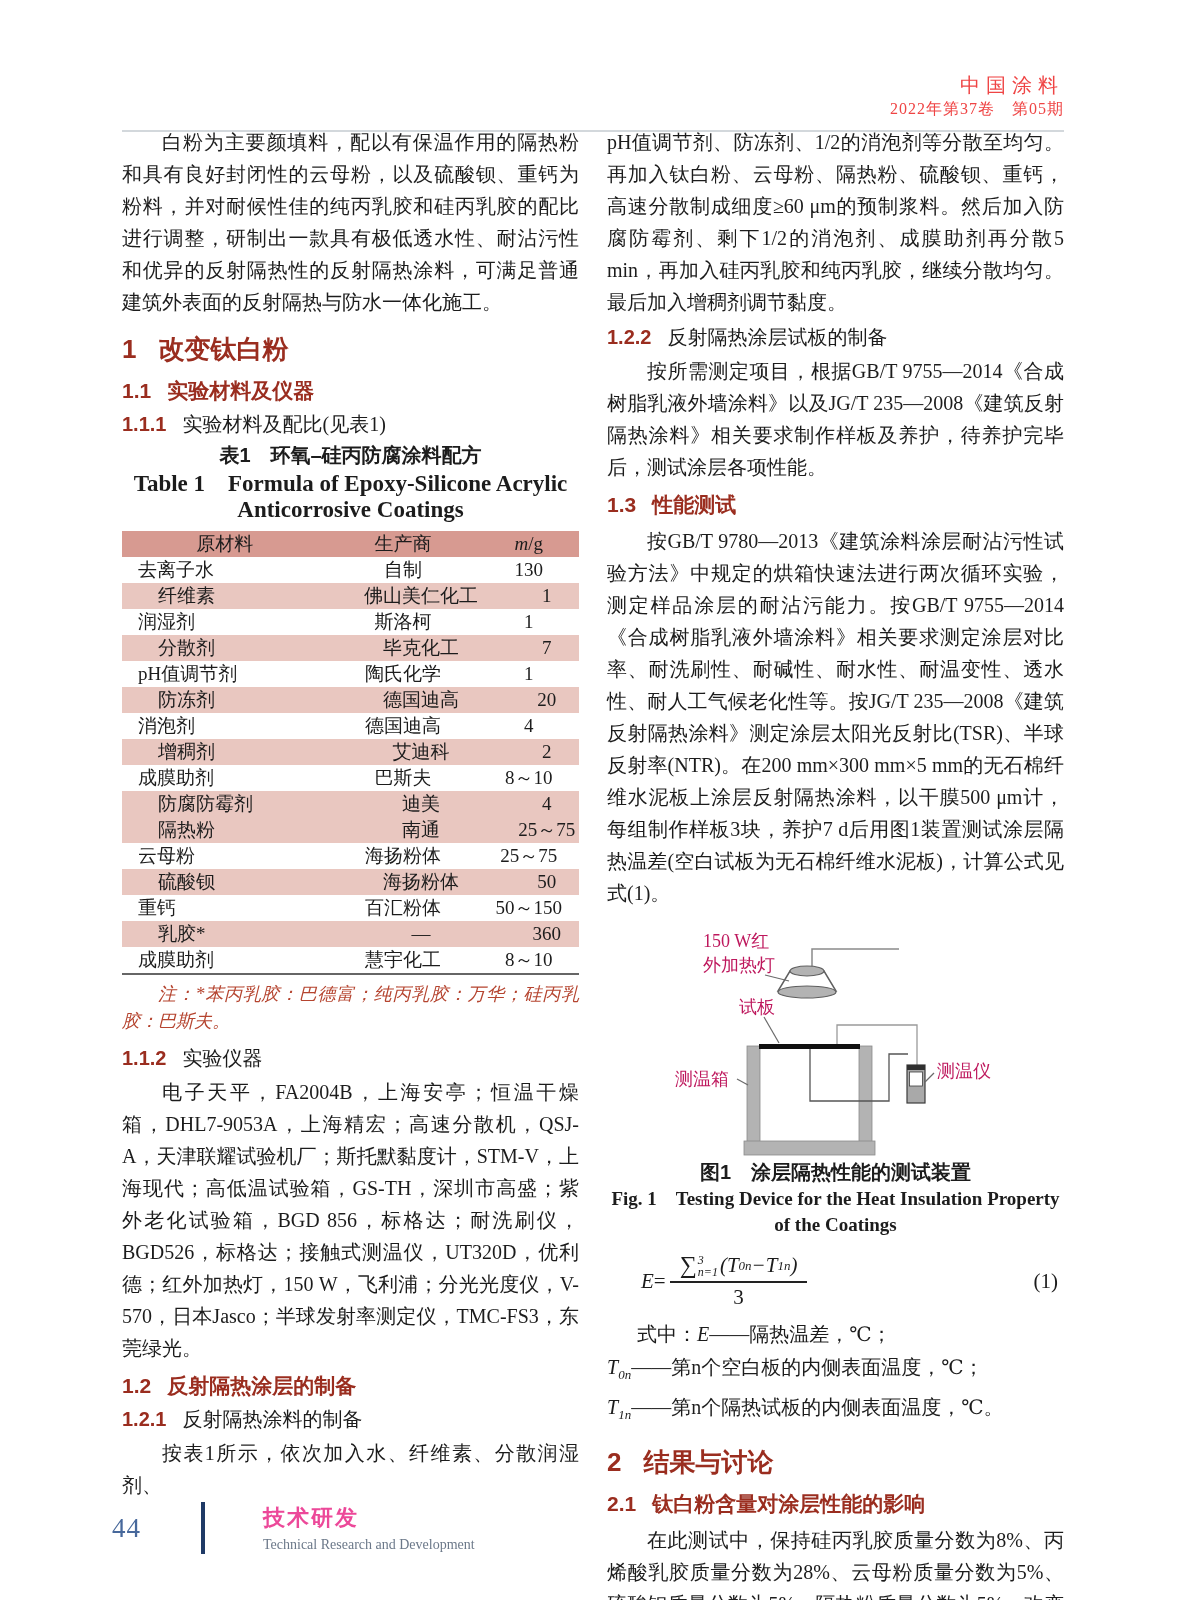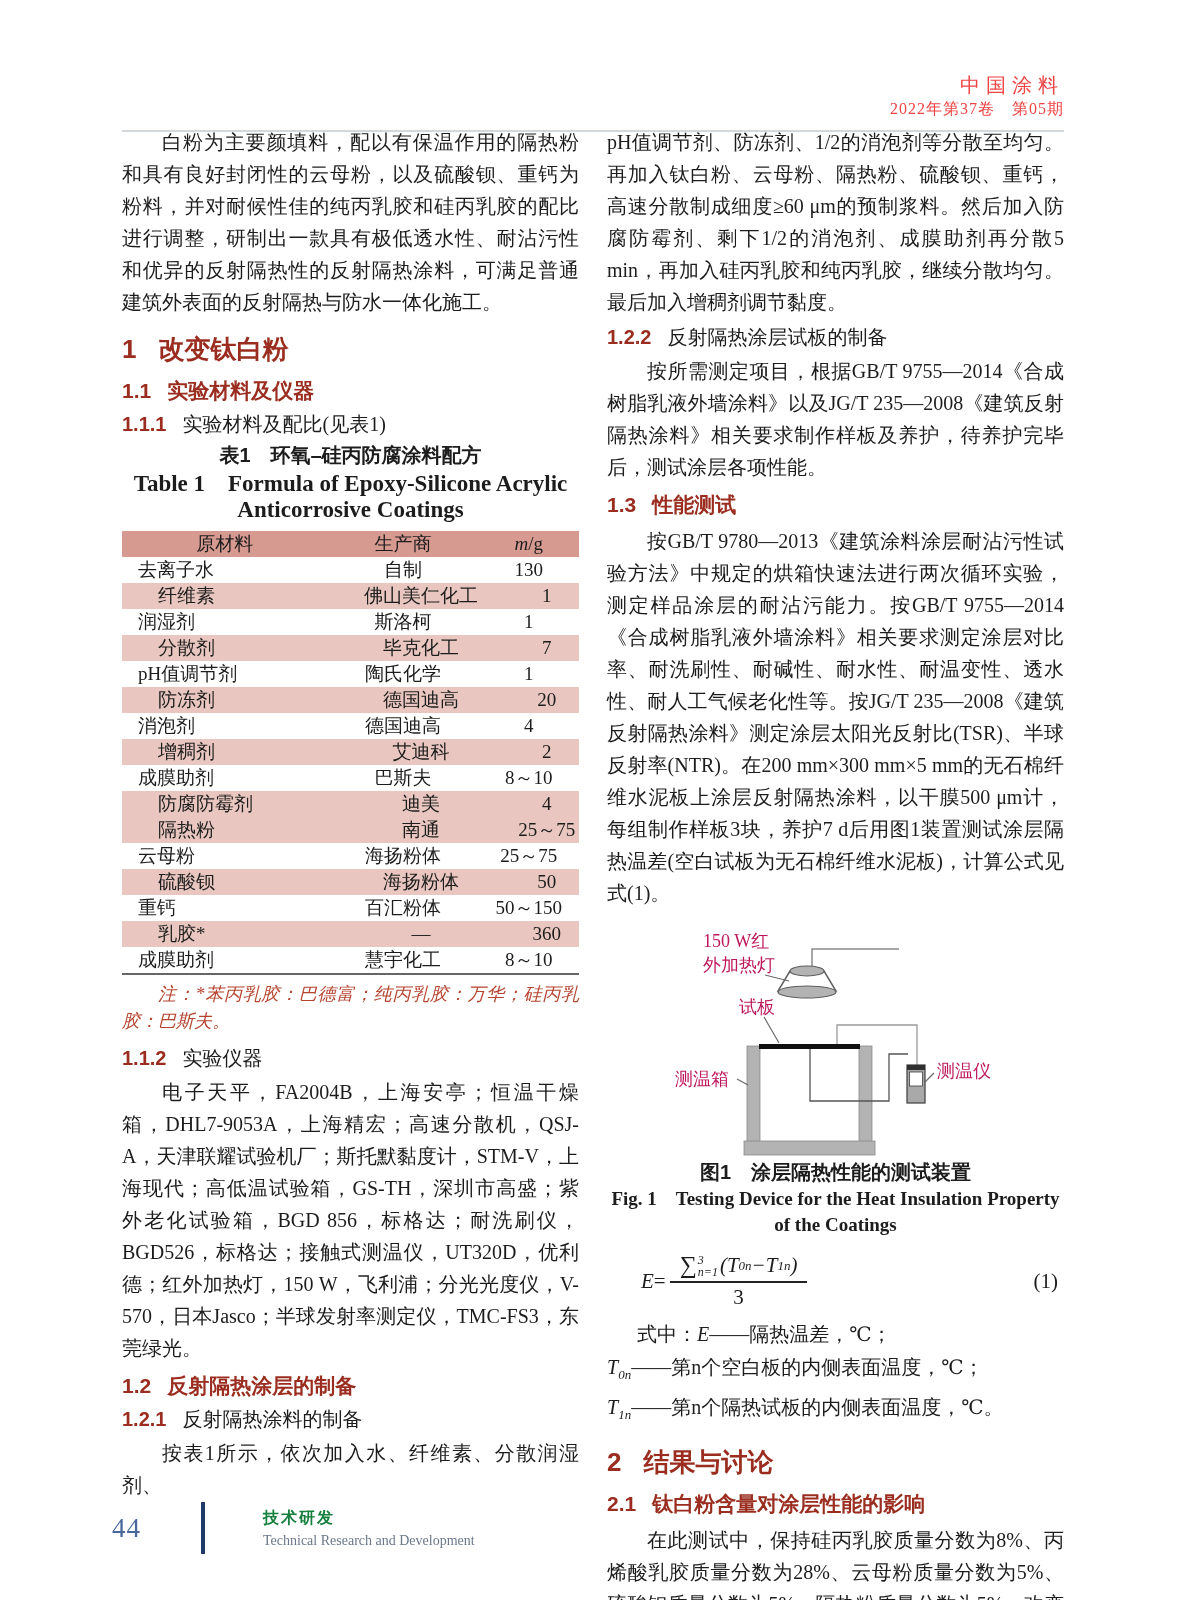--- a/index.html
+++ b/index.html
@@ -66,21 +66,21 @@
   sub.var { font-size:13px; }
   .eq-tag { margin-right:6px; }
 
   .where-line { font-size:20px; line-height:33px; }
   .where-line.first { text-indent:1.5em; }
 
   
   .pg-footer { position:absolute; left:112px; bottom:46px; display:flex; align-items:center;gap:48px; }
   .pg-footer .page-num { font-size:27px; color:#47689b; margin-right:12px; letter-spacing:1px; }
   .pg-footer .bar { width:4px; height:52px; background:#1f3a66; margin-right:10px; }
-  .footer-zh { font-size:16px; font-weight:bold; color:#15803d; letter-spacing:2px;
+  .footer-zh { font-size:22px; font-weight:bold; color:#ec4899; letter-spacing:2px;
                font-family:"Liberation Sans","DejaVu Sans",sans-serif; }
   .footer-en { font-size:14px; color:#6b7889; margin-top:4px; }
 </style>
 </head>
 <body>
 
 <div class="pg-header">
   <span class="journal">中国涂料</span>
   <span class="issue">2022年第37卷　第05期</span>
 </div>

